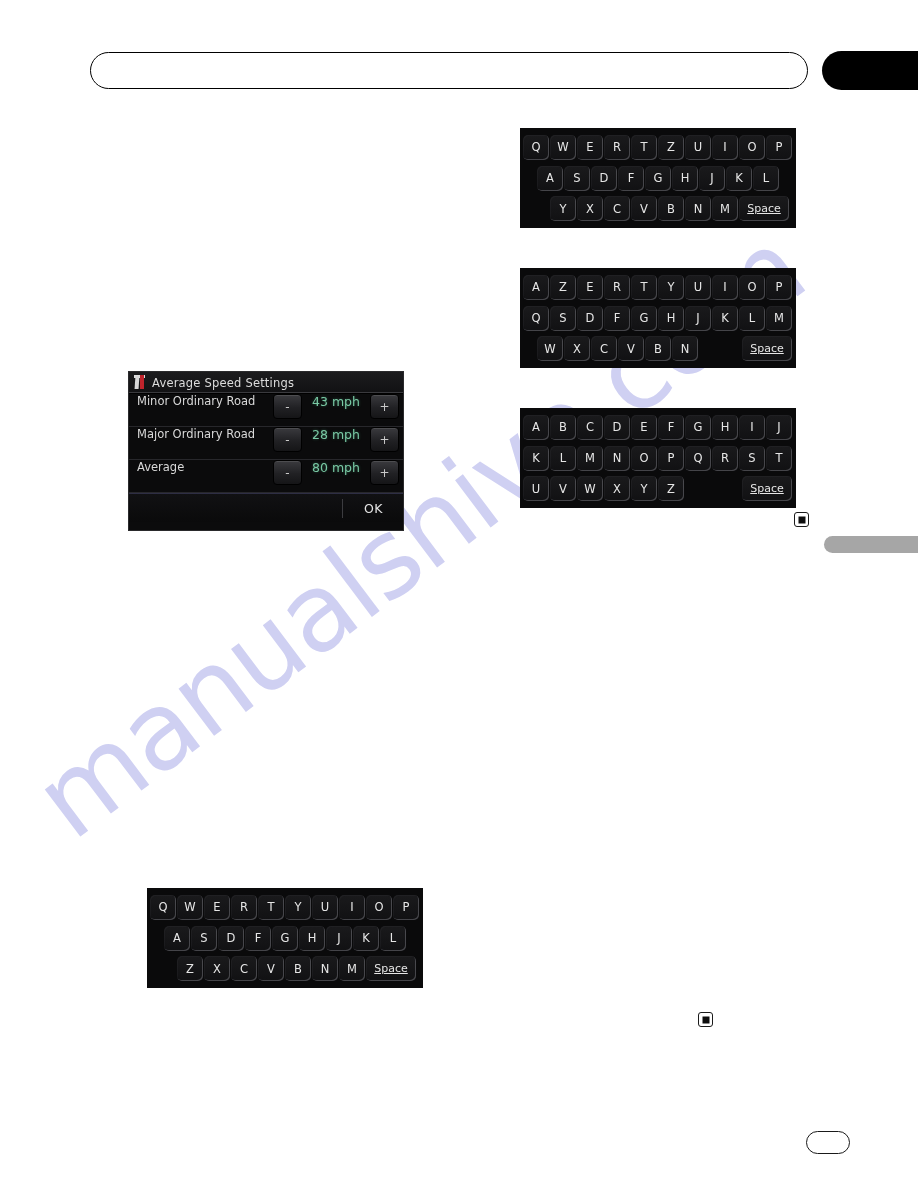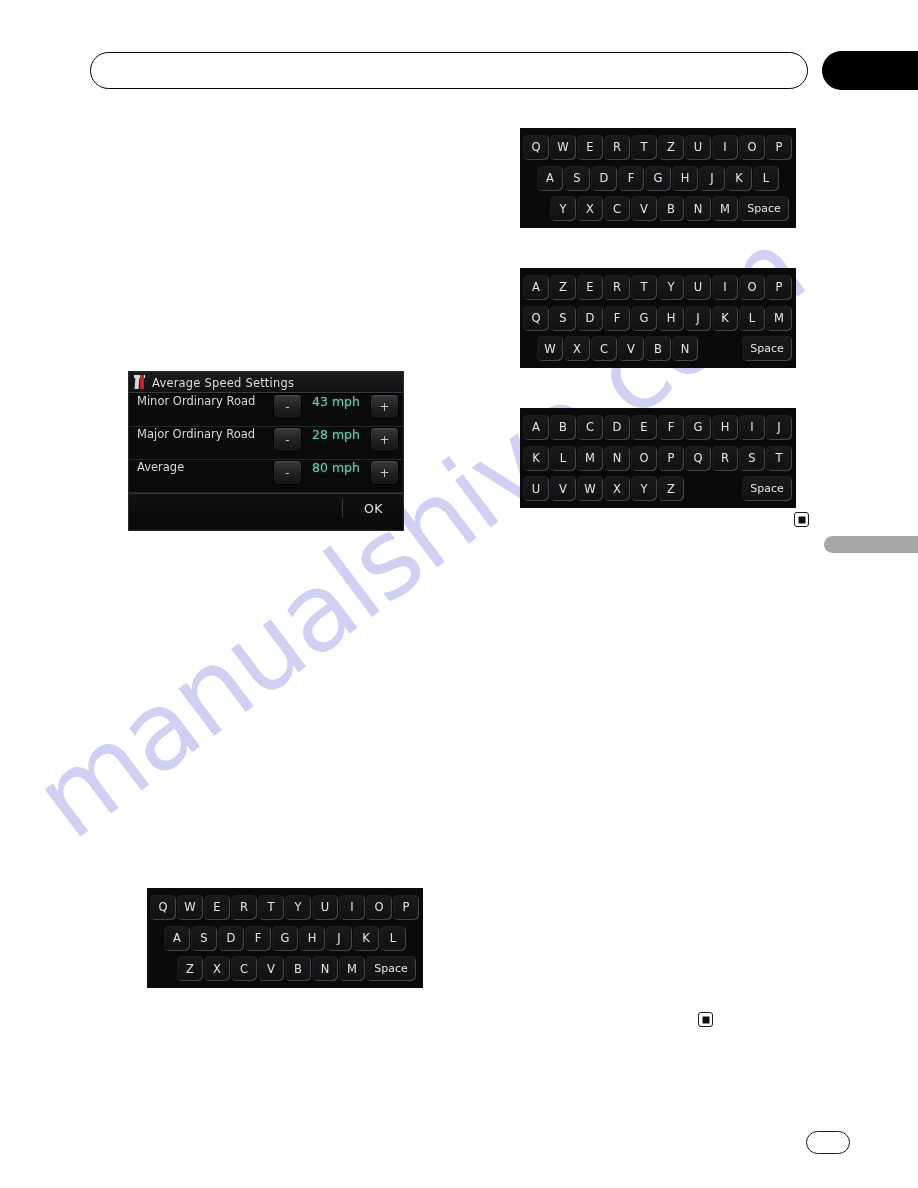--- a/index.html
+++ b/index.html
@@ -273,20 +273,21 @@
     background: linear-gradient(180deg, #1a1a1c 0%, #111113 100%);
     border-radius: 5px;
     box-shadow:
       inset -1px -1px 0 rgba(190,190,200,0.30),
       inset 1px 1px 0 rgba(120,120,130,0.08);
     flex: none;
   }
   .key.wide {
     width: 50px;
     font-size: 11px;
+    text-decoration: underline;
   }
   .key.flexgap {
     flex: 1;
     box-shadow: none;
     background: transparent;
     width: auto;
   }
 </style>
 </head>
 <body>

